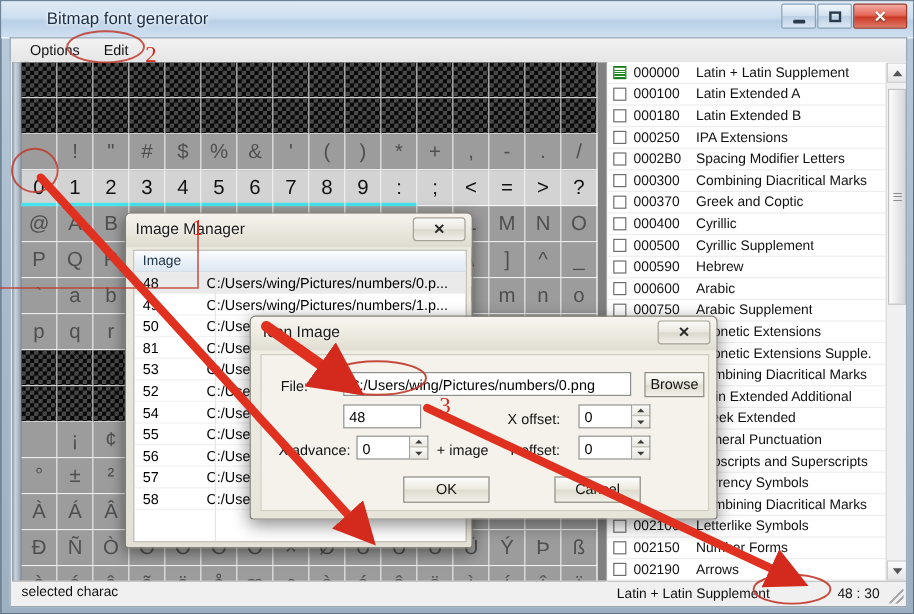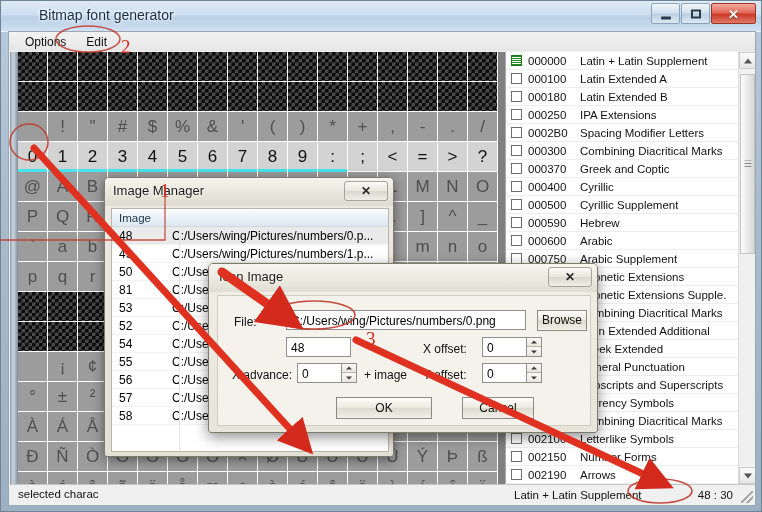--- a/index.html
+++ b/index.html
@@ -820,21 +820,21 @@
       <div class="txtbox" style="left:264px;top:67px;width:45px;height:20px;line-height:16px;">0</div>
       <div class="spin" style="left:309px;top:67px;height:20px;">
         <div class="half top">
             <i></i>
           </div>
         <div class="half bot">
             <i></i>
           </div>
       </div>
 
-      <div class="btn" style="left:118px;top:101px;width:96px;height:22px;line-height:20px;">OK</div>
+      <div class="btn" style="left:118px;top:101px;width:72px;height:22px;line-height:20px;">OK</div>
       <div class="btn" style="left:198px;top:101px;width:72px;height:22px;line-height:20px;margin-left:46px;">Cancel</div>
     </div>
   </div>
 
   <svg class="annosvg">
     <defs>
       <marker id="arrowhead" markerWidth="5" markerHeight="5" refX="2.2" refY="2.5" orient="auto">
         <polygon points="0,0 5,2.5 0,5" fill="#d42a1e"></polygon>
       </marker>
     </defs>

